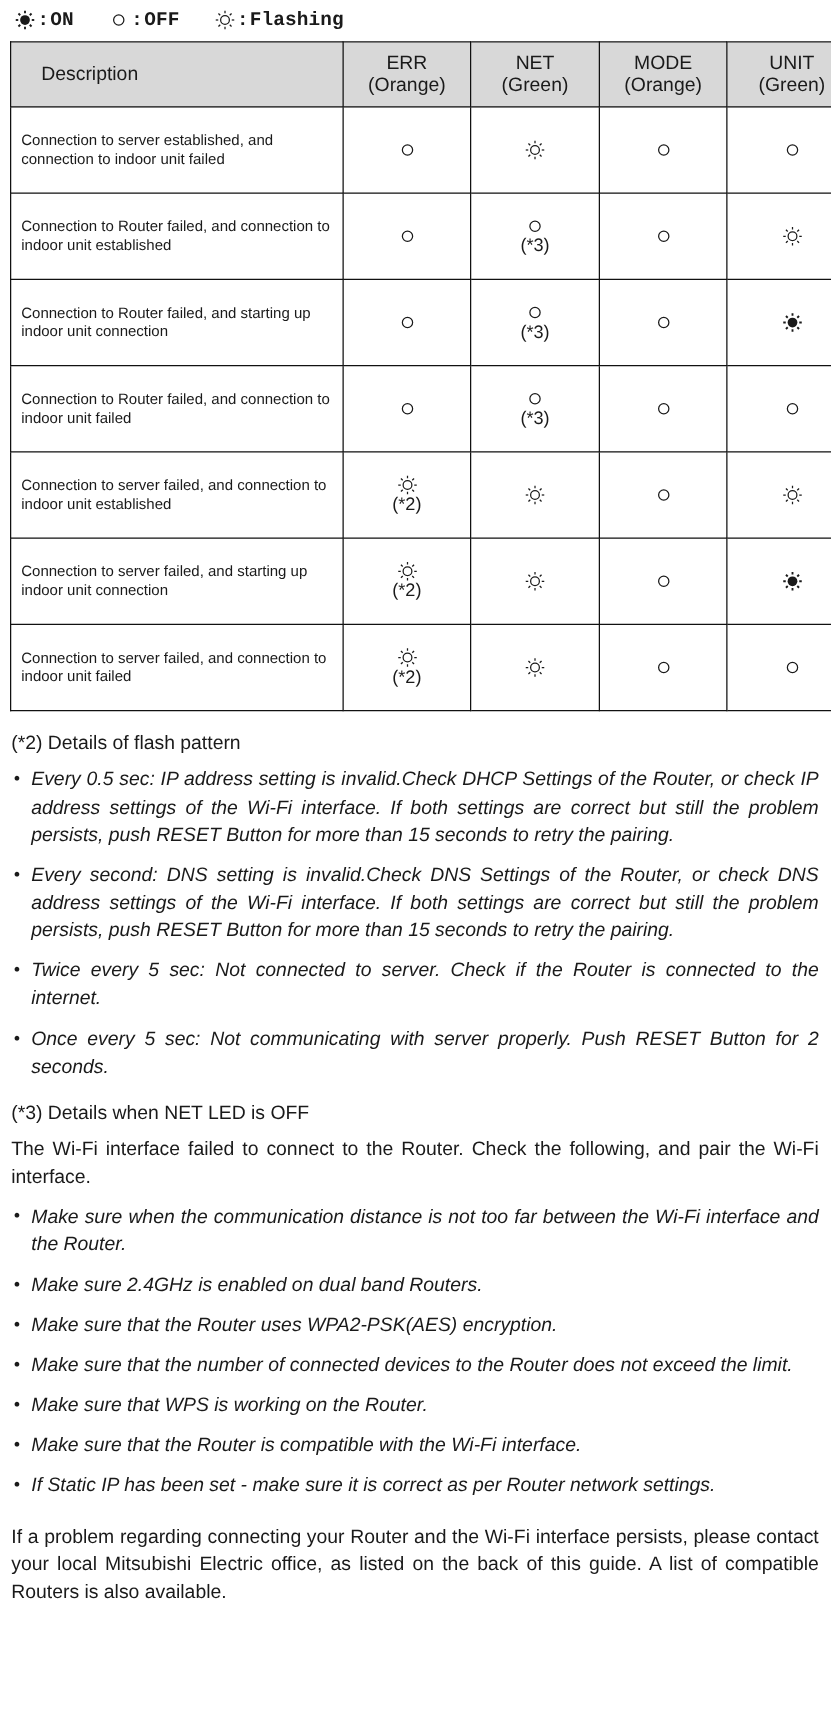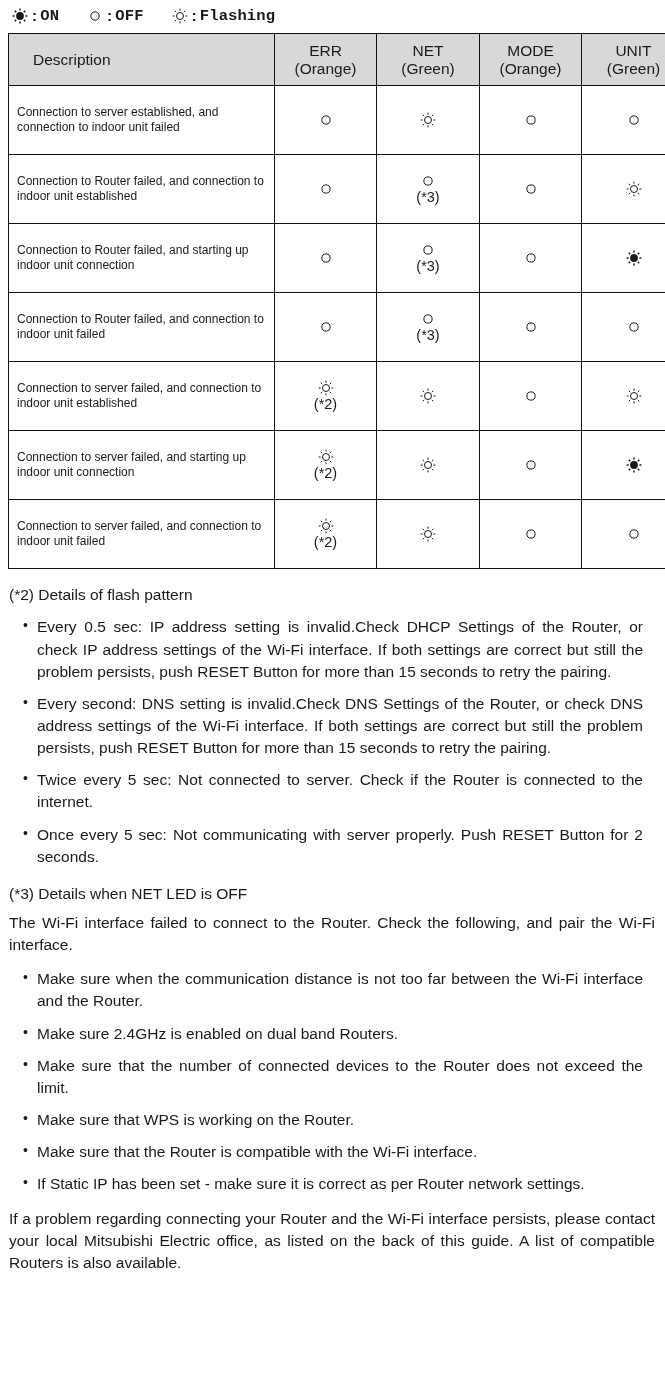--- a/index.html
+++ b/index.html
@@ -112,22 +112,23 @@
   }
   .para {
     font-size: 15.5px;
     line-height: 1.42;
     margin: 0 0 10px 0;
     text-align: justify;
   }
   .para.last { margin-bottom: 0; }
   ul.bullets {
     list-style: none;
-    margin: 12px;
+    margin: 0;
     padding: 0;
+    font-style: italic;
   }
   ul.bullets li {
     position: relative;
     font-size: 15.5px;
     line-height: 1.43;
     margin: 0 0 10px 0;
     padding-left: 16px;
     text-align: justify;
   }
   ul.bullets li::before {
@@ -596,21 +597,22 @@
         <li>Once every 5 sec: Not communicating with server properly. Push RESET Button for 2 seconds.</li>
       </ul>
   </div>
 
   <div class="sec">
     <div class="sec-head">(*3) Details when NET LED is OFF</div>
     <p class="para">The Wi-Fi interface failed to connect to the Router. Check the following, and pair the Wi-Fi interface.</p>
     <ul class="bullets">
         <li>Make sure when the communication distance is not too far between the Wi-Fi interface and the Router.</li>
         <li>Make sure 2.4GHz is enabled on dual band Routers.</li>
+        <li>Make sure that the Router uses WPA2-PSK(AES) encryption.</li>
         <li>Make sure that the number of connected devices to the Router does not exceed the limit.</li>
         <li>Make sure that WPS is working on the Router.</li>
         <li>Make sure that the Router is compatible with the Wi-Fi interface.</li>
         <li>If Static IP has been set - make sure it is correct as per Router network settings.</li>
       </ul>
-    <p class="para last" style="margin-top:8px;">If a problem regarding connecting your Router and the Wi-Fi interface persists, please contact your local Mitsubishi Electric office, as listed on the back of this guide. A list of compatible Routers is also available.</p>
+    <p class="para last" style="margin-top:18px;">If a problem regarding connecting your Router and the Wi-Fi interface persists, please contact your local Mitsubishi Electric office, as listed on the back of this guide. A list of compatible Routers is also available.</p>
   </div>
 
 </div>
 
 </body></html>

